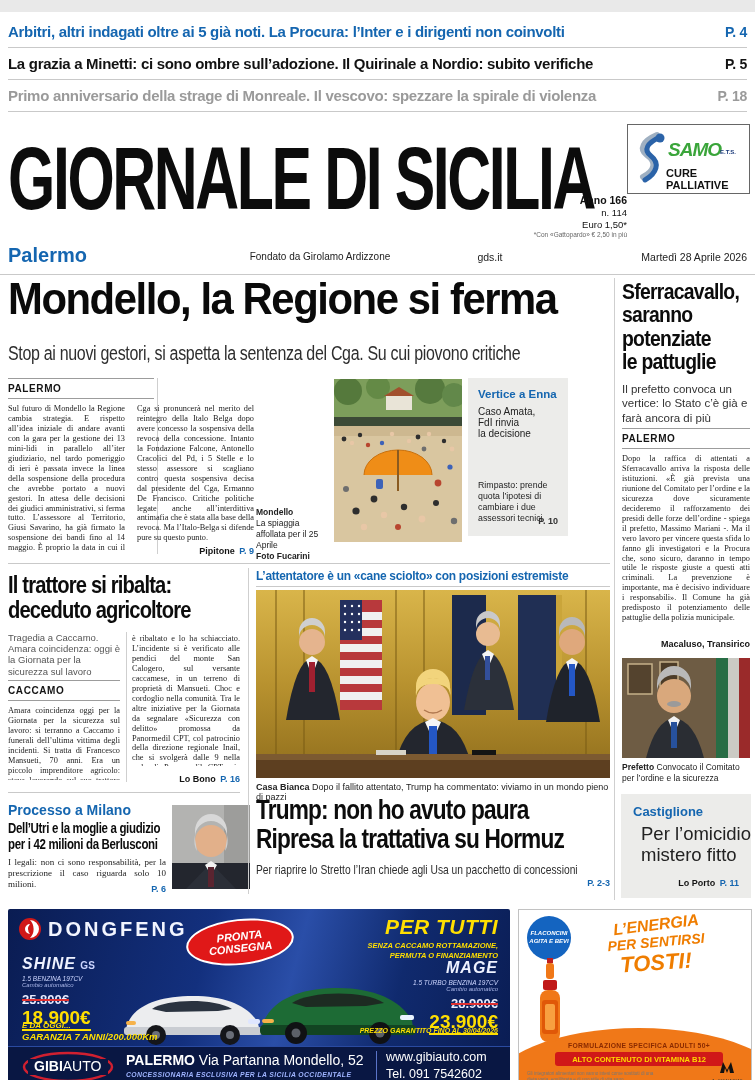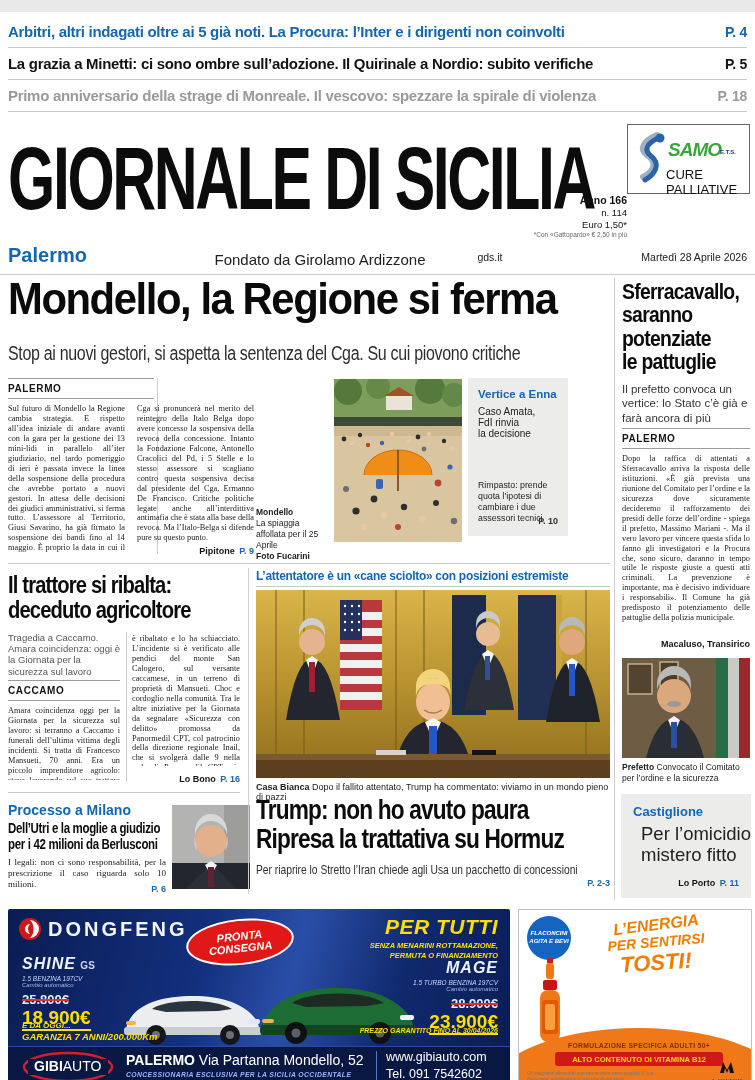--- a/index.html
+++ b/index.html
@@ -82,33 +82,33 @@
   <div class="gds">GIORNALE DI SICILIA</div>
 
   <div class="samo-box">
     <svg class="abs" style="left:5px;top:6px" width="34" height="56" viewBox="0 0 34 56">
       <path d="M24,4 C10,10 6,18 14,24 C24,31 22,40 10,46" stroke="#9fb0c2" stroke-width="6" fill="none" stroke-linecap="round"></path>
       <path d="M27,6 C14,12 10,19 18,25 C27,32 24,42 12,49" stroke="#2b63a8" stroke-width="5" fill="none" stroke-linecap="round"></path>
       <circle cx="27" cy="7" r="4.5" fill="#2b63a8"></circle>
     </svg>
     <span class="abs" style="left:40px;top:14px;font-weight:bold;font-style:italic;font-size:19px;color:#3aa53a;letter-spacing:-1px">SAMO</span>
     <span class="abs" style="left:92px;top:24px;font-weight:bold;font-size:6px;color:#1b3a7a">E.T.S.</span>
-    <span class="abs" style="left:38px;top:42px;font-weight:normal;font-size:13px;color:#111">CURE PALLIATIVE</span>
+    <span class="abs" style="left:38px;top:42px;font-weight:bold;font-size:11px;color:#111">CURE PALLIATIVE</span>
   </div>
 
   <div class="edition">
     <div class="b">Anno 166</div>
     <div class="n">n. 114</div>
     <div class="n">Euro 1,50*</div>
     <div class="note">*Con «Gattopardo» € 2,50 in più</div>
   </div>
 
   <div class="dateline">
     <span class="abs blue" style="left:8px;top:2px;font-weight:bold;font-size:20px">Palermo</span>
-    <span class="abs" style="left:200px;top:9px;width:240px;text-align:center;font-size:15px;color:#222">Fondato da Girolamo Ardizzone</span>
+    <span class="abs" style="left:200px;top:9px;width:240px;text-align:center;font-size:10px;color:#222">Fondato da Girolamo Ardizzone</span>
     <span class="abs" style="left:450px;top:9px;width:80px;text-align:center;font-size:10.5px;color:#222">gds.it</span>
     <span class="abs" style="right:8px;top:9px;font-size:10.5px;color:#222">Martedì 28 Aprile 2026</span>
   </div>
 
   <div class="vrule" style="left:614px;top:266px;height:622px"></div>
 
   <div class="hl-lead">Mondello, la Regione si ferma</div>
   <div class="sub-lead">Stop ai nuovi gestori, si aspetta la sentenza del Cga. Su cui piovono critiche</div>
 
   <div class="abs kickbar" style="left:8px;top:366px;width:146px">PALERMO</div>
@@ -366,21 +366,21 @@
       <path d="M12,7 A5,5 0 0 0 12,17 A8,8 0 0 1 12,7 Z" fill="#fff"></path>
     </svg>
     <span class="abs" style="left:40px;top:9px;font-weight:bold;font-size:20px;letter-spacing:3px;color:#f2f5ff">DONGFENG</span>
 
     <div class="abs pre" style="left:178px;top:10px;width:104px;height:42px;background:#e01818;border:2px solid #fff;border-radius:50%;
          display:flex;align-items:center;justify-content:center;text-align:center;font-weight:bold;font-style:italic;font-size:11px;
          line-height:1.1;color:#fff;transform:rotate(-6deg)">PRONTA
 CONSEGNA</div>
 
     <div class="abs y right" style="right:12px;top:6px;font-weight:bold;font-style:italic;font-size:21px;letter-spacing:0.5px">PER TUTTI</div>
-    <div class="abs y right pre" style="right:12px;top:32px;font-weight:bold;font-style:italic;font-size:7.5px;line-height:1.3">SENZA MENARINI ROTTAMAZIONE,
+    <div class="abs y right pre" style="right:12px;top:32px;font-weight:bold;font-style:italic;font-size:7.5px;line-height:1.3">SENZA CACCAMO ROTTAMAZIONE,
 PERMUTA O FINANZIAMENTO</div>
 
     <div class="abs" style="left:14px;top:46px">
       <div>
         <span style="font-weight:bold;font-style:italic;font-size:16px;color:#eef2ff;letter-spacing:1px">SHINE</span>
         <span style="font-weight:bold;font-size:10px;color:#cdd6ff">GS</span>
       </div>
       <div style="font-size:6.5px;color:#cdd6ff;font-style:italic;margin-top:2px">1.5 BENZINA 197CV</div>
       <div style="font-size:6px;color:#aab6e8;font-style:italic">Cambio automatico</div>
       <div class="strike" style="font-weight:bold;font-size:13px;color:#e8ecff;margin-top:4px">25.800€</div>

